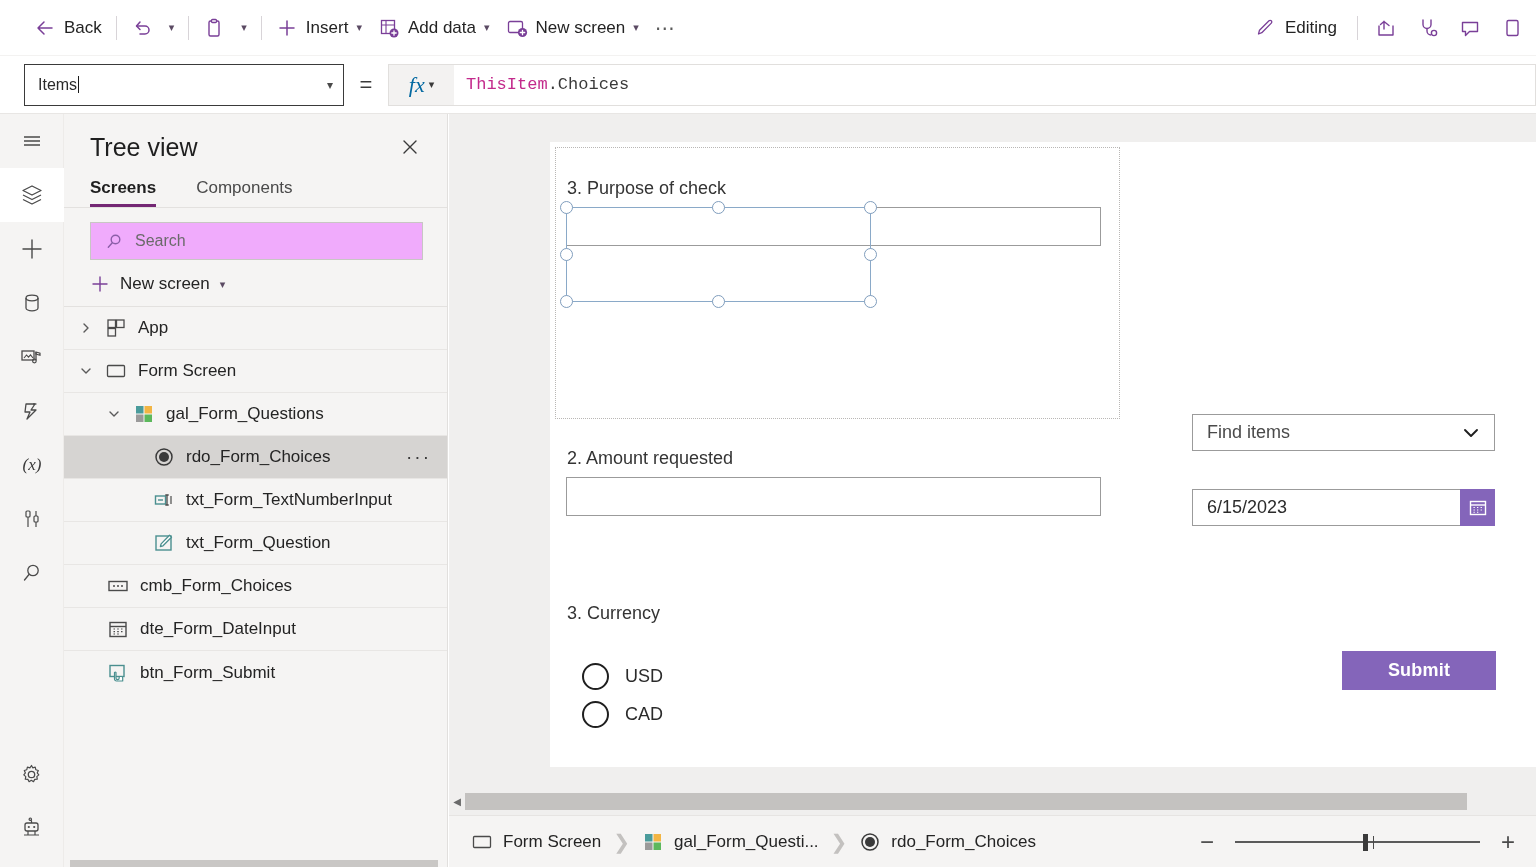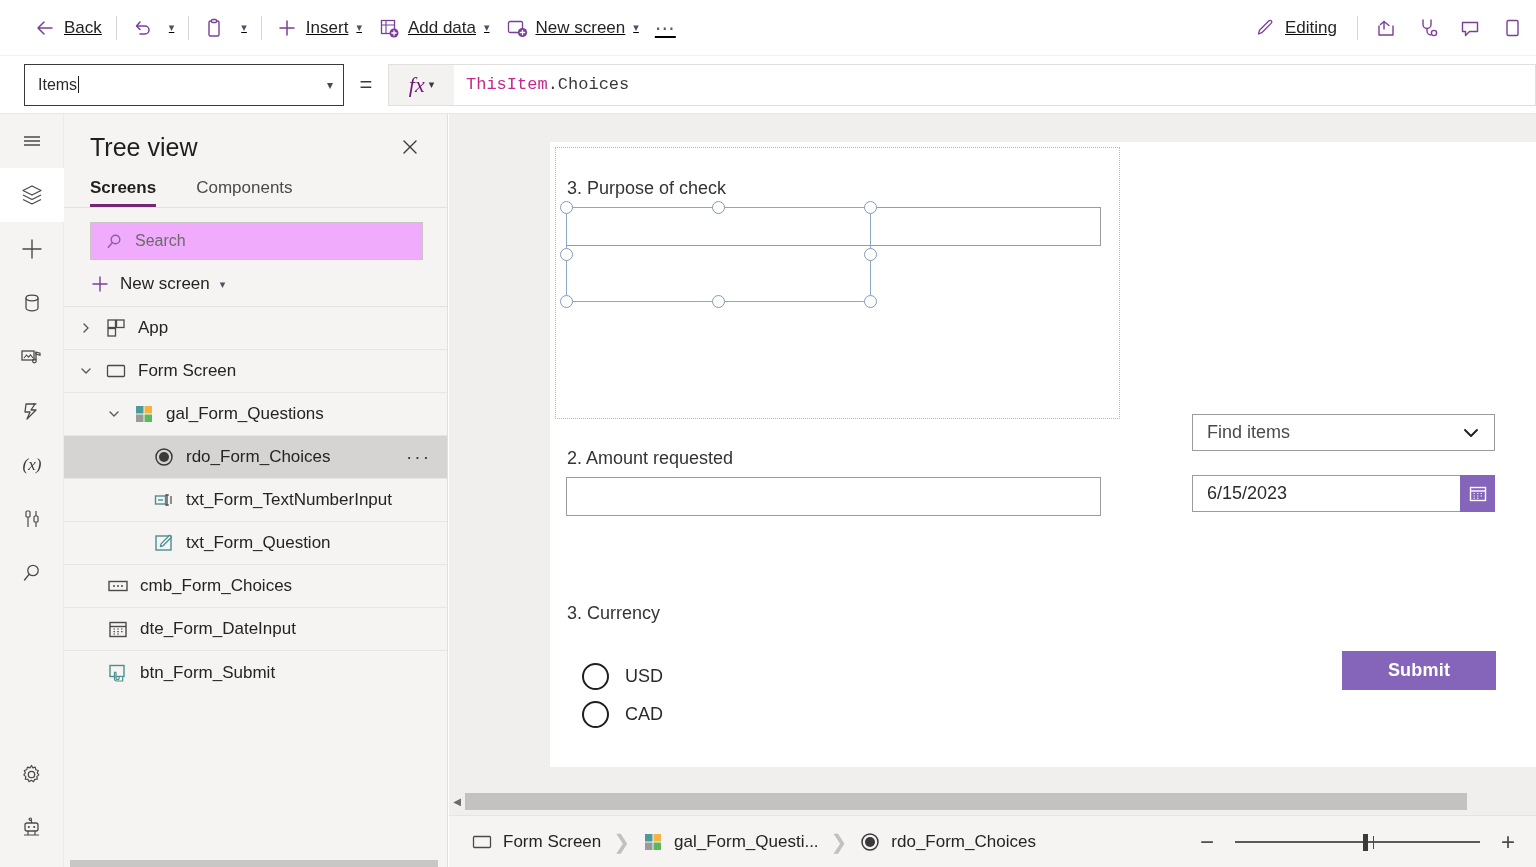--- a/index.html
+++ b/index.html
@@ -9,21 +9,21 @@
     background: #ffffff;
     overflow: hidden;
     -webkit-font-smoothing: antialiased;
   }
   .app { position: relative; width: 1536px; height: 867px; }
 
   
   .cmdbar {
     position: absolute; left: 0; top: 0; width: 1536px; height: 56px;
     background: #ffffff; display: flex; align-items: center;
-    padding-left: 26px; border-bottom: 1px solid #f3f2f1; text-decoration: underline;
+    padding-left: 26px; border-bottom: 1px solid #f3f2f1;
   }
   .cmd-item {
     display: flex; align-items: center; gap: 8px;
     height: 40px; padding: 0 8px; cursor: pointer;
     color: #2b2b2b; font-size: 17px; white-space: nowrap;
   }
   .cmd-icon { color: #7a3f98; display: flex; align-items: center; justify-content: center; }
   .cmd-label { color: #242424; font-size: 17px; }
   .cmd-sep { width: 1px; height: 24px; background: #d8d4d8; margin: 0 6px; }
   .chev { color: #5b4a63; font-size: 11px; }
@@ -53,21 +53,21 @@
   .caret-blink {
     display: inline-block; width: 1px; height: 17px; background: #1a1a1a;
     vertical-align: -3px; margin-left: 1px;
   }
   .eq-sign { width: 44px; text-align: center; font-size: 22px; color: #3a3a3a; }
   .fx-box {
     width: 66px; height: 42px; background: #f3f2f1; border: 1px solid #e1dfdd;
     border-right: none; display: flex; align-items: center; justify-content: center;
     gap: 4px; cursor: pointer;
   }
-  .fx-glyph { font-family: "Liberation Serif", serif; font-style: italic; font-size: 22px; color: #701a75; }
+  .fx-glyph { font-family: "Liberation Serif", serif; font-style: italic; font-size: 22px; color: #0369a1; }
   .formula-input {
     height: 42px; flex: 1; border: 1px solid #e1dfdd; border-left: none;
     background: #ffffff; display: flex; align-items: center; padding-left: 12px;
     font-family: "Liberation Mono", monospace; font-size: 17px;
     margin-right: 0; overflow: hidden; white-space: nowrap;
   }
   .tok-ident { color: #c32a8c; }
   .tok-plain { color: #3a3a3a; }
 
   
@@ -624,21 +624,21 @@
 
     <div class="dropdown-ctl" style="left:743px;top:300px;width:303px;height:37px;">
       <span class="dropdown-ph">Find items</span>
       <span>
         <svg width="20" height="20" viewBox="0 0 20 20">
             <path d="M4 7l6 6 6-6" stroke="#1f1f1f" stroke-width="1.9" fill="none" stroke-linecap="round" stroke-linejoin="round"></path>
           </svg>
       </span>
     </div>
 
-    <div class="date-ctl" style="left:743px;top:361px;width:303px;height:37px;">
+    <div class="date-ctl" style="left:743px;top:375px;width:303px;height:37px;">
       <span class="date-text" style="width:268px;height:37px;">6/15/2023</span>
       <span class="date-btn" style="width:35px;height:37px;">
         <svg width="20" height="20" viewBox="0 0 20 20">
             <rect x="2.5" y="3.5" width="15" height="13" stroke="#ffffff" stroke-width="1.4" fill="none"></rect>
             <path d="M2.5 7h15" stroke="#ffffff" stroke-width="1.4"></path>
             <path d="M5.5 9.5h1.3M9 9.5h1.3M12.6 9.5h1.3M5.5 12h1.3M9 12h1.3M12.6 12h1.3M5.5 14.2h1.3M9 14.2h1.3" stroke="#ffffff" stroke-width="1.1"></path>
           </svg>
       </span>
     </div>
 

